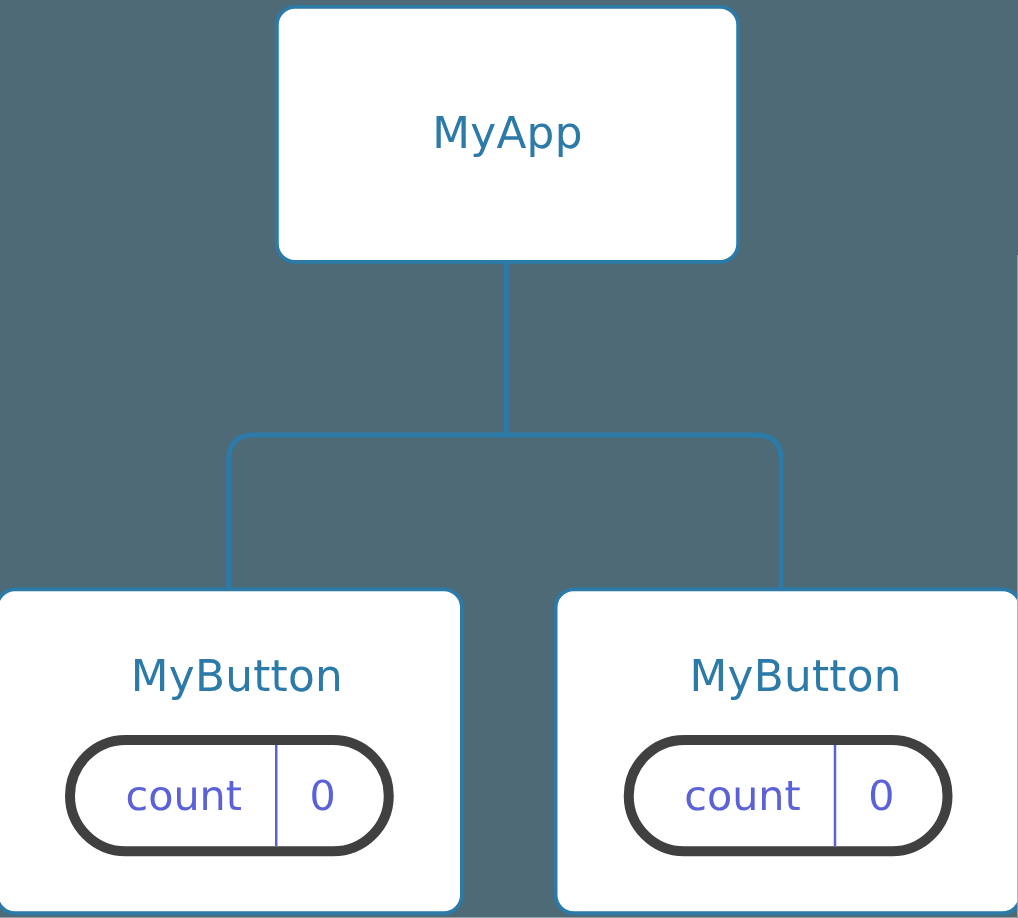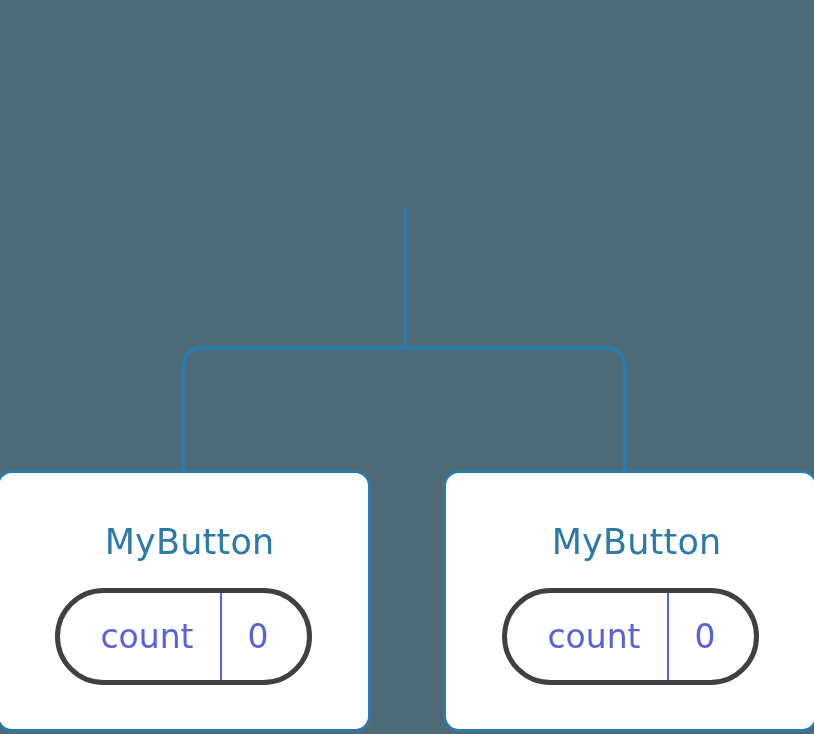--- a/index.html
+++ b/index.html
@@ -80,21 +80,21 @@
     margin-top: 52px;
     margin-left: 12px;
   }
 
   
   .state-pill {
     margin-top: 28px;
     display: flex;
     align-items: stretch;
     height: 97px;
-    border: 5px solid #404040;
+    border: 8px solid #404040;
     border-radius: 999px;
     box-sizing: border-box;
     background: #ffffff;
     overflow: hidden;
   }
   .pill-key {
     display: flex;
     align-items: center;
     justify-content: center;
     padding: 0 26px 0 40px;
@@ -125,20 +125,23 @@
 <div id="stage">
 
   <svg id="connectors" viewBox="0 0 814 734" width="814" height="734" fill="none" xmlns="http://www.w3.org/2000/svg">
 
     <path d="M 405 208 L 405 348" stroke="#2b7aa8" stroke-width="4" fill="none" stroke-linecap="butt"></path>
 
     <path d="M 405 348 L 203 348 Q 183 348 183 368 L 183 474" stroke="#2b7aa8" stroke-width="4" fill="none" stroke-linecap="butt"></path>
     <path d="M 405 348 L 605 348 Q 625 348 625 368 L 625 474" stroke="#2b7aa8" stroke-width="4" fill="none" stroke-linecap="butt"></path>
   </svg>
 
+  <div class="node-card node-root">
+    <span class="node-title">MyApp</span>
+  </div>
 
   <div class="node-card node-child-left">
     <span class="node-title">MyButton</span>
     <div class="state-pill">
       <span class="pill-key">count</span>
       <span class="pill-divider"></span>
       <span class="pill-value">0</span>
     </div>
   </div>
 

